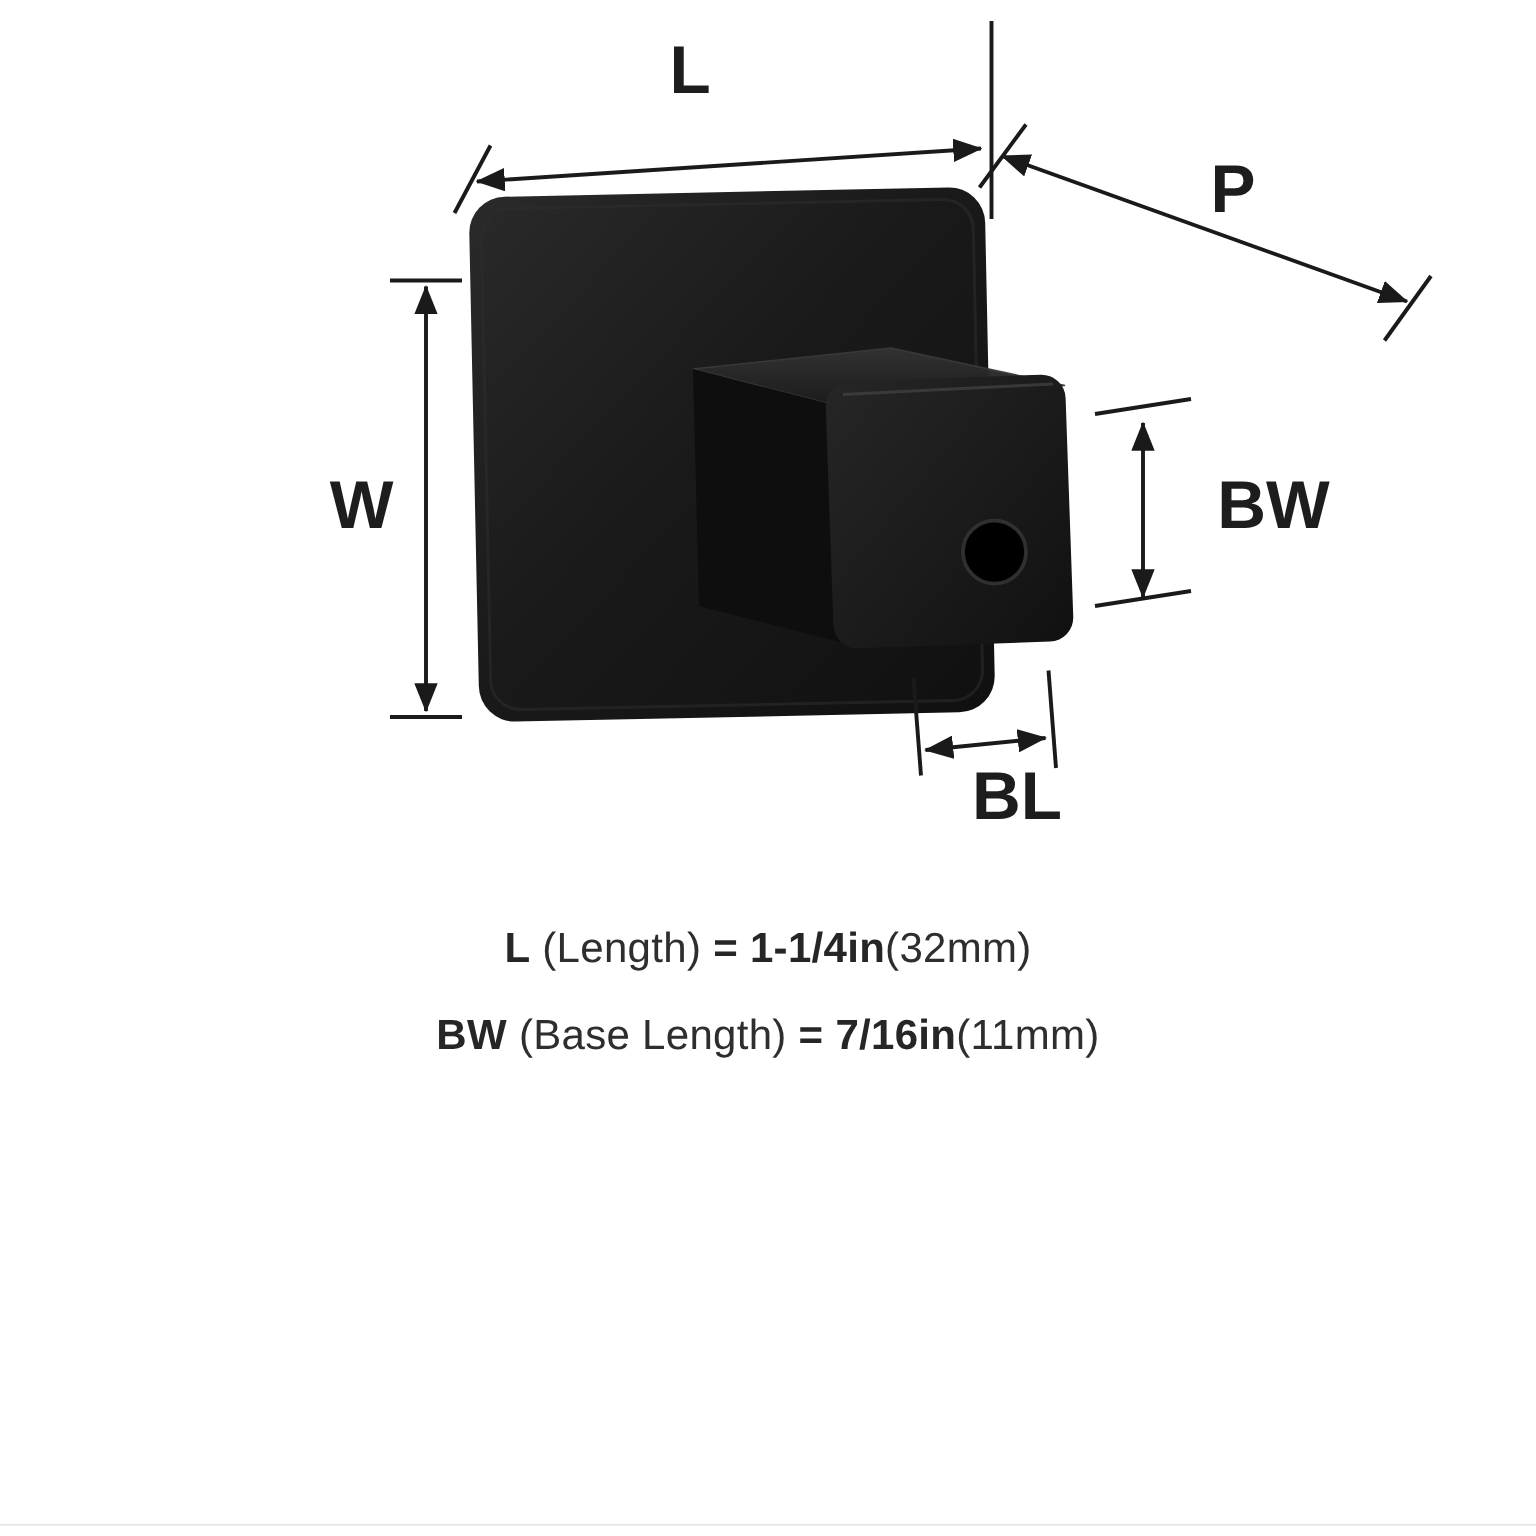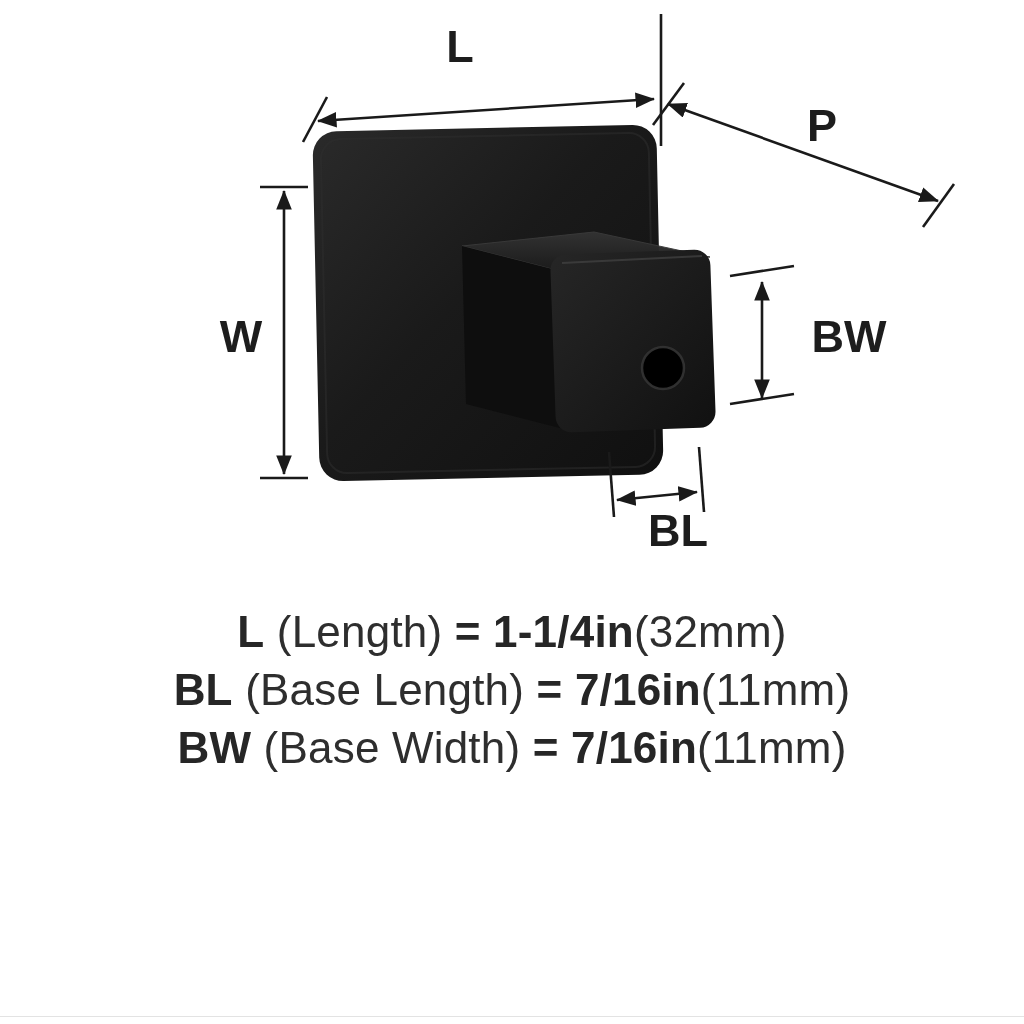--- a/index.html
+++ b/index.html
@@ -8,21 +8,21 @@
     font-family:"Liberation Sans", sans-serif;
   }
   .canvas{position:relative;width:1024px;height:1024px;background:#ffffff;overflow:hidden;}
   .diagram-svg{display:block;}
   .dl{stroke:#1a1a1a;stroke-width:2.6;fill:none;stroke-linecap:butt;}
   .dim-label{font-family:"Liberation Sans",sans-serif;font-weight:700;font-size:45px;fill:#1d1d1d;}
   .specs{
     margin-top:26px;
     text-align:center;
     color:#2e2e2e;
-    font-size:44px;
+    font-size:28px;
     line-height:58px;
     letter-spacing:0.2px;
   }
   .specs .b{font-weight:700;color:#262626;}
   .bottom-rule{position:absolute;left:0;top:1016px;width:1024px;height:1px;background:#e3e3e3;}
 </style>
 </head>
 <body>
 
 <div class="canvas">
@@ -105,24 +105,21 @@
   </svg>
 
   <div class="specs">
 
     <div class="spec-line">
       <span class="b">L</span><span> (Length) </span><span class="b">= </span><span class="b">1-1/4in</span><span>(32mm)</span>
     </div>
 
 
 
-    <div class="spec-line">
-      <span class="b">BL</span><span> (Base Length) </span><span class="b">= </span><span class="b">7/16in</span><span>(11mm)</span>
-    </div>
 
     <div class="spec-line">
-      <span class="b">BW</span><span> (Base Width) </span><span class="b">= </span><span class="b">7/16in</span><span>(11mm)</span>
+      <span class="b">BW</span><span> (Base Length) </span><span class="b">= </span><span class="b">7/16in</span><span>(11mm)</span>
     </div>
 
   </div>
 
   <div class="bottom-rule"></div>
 </div>
 
 </body></html>

